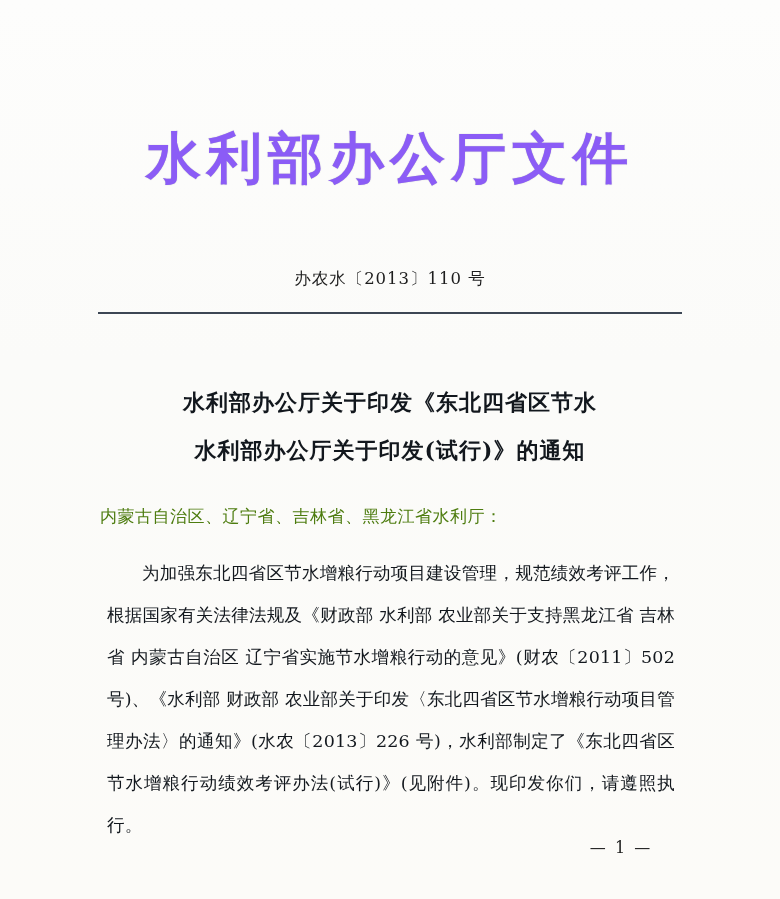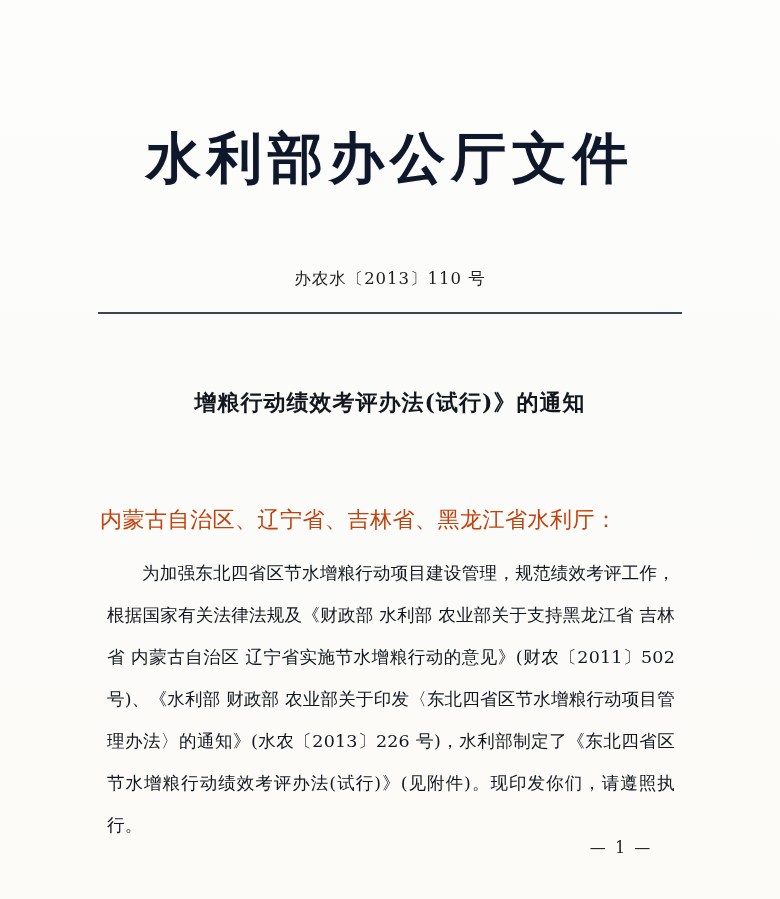--- a/index.html
+++ b/index.html
@@ -34,21 +34,21 @@
   .doc-title {
     position: absolute;
     top: 126px;
     left: 0;
     width: 780px;
     text-align: center;
     font-family: "DejaVu Serif", "Liberation Serif", serif;
     font-weight: bold;
     font-size: 55px;
     letter-spacing: 6px;
-    color: #0f172a;
+    color: #8b5cf6;
     line-height: 1.15;
     text-shadow: 0 0 1px rgba(40,52,66,0.35);
     white-space: nowrap;
   }
 
   .doc-number {
     position: absolute;
     top: 268px;
     left: 0;
     width: 780px;
@@ -82,23 +82,23 @@
   }
   .heading .line2 {
     display: block;
   }
 
   .addressee {
     position: absolute;
     top: 505px;
     left: 100px;
     width: 580px;
-    font-size: 22px;
+    font-size: 17px;
     letter-spacing: 0.5px;
-    color: #c2410c;
+    color: #4d7c0f;
   }
 
   .body-text {
     position: absolute;
     top: 545px;
     left: 100px;
     width: 582px;
     font-size: 17.5px;
     line-height: 42px;
     color: #12171d;
@@ -132,21 +132,22 @@
 <div class="page">
   <div class="inner">
 
     <div class="doc-title">水利部办公厅文件</div>
 
     <div class="doc-number">办农水〔2013〕110 号</div>
 
     <div class="rule"></div>
 
     <div class="heading">
-      <span class="line2">增粮行动绩效考评办法(试行)》的通知</span>
+      <span>水利部办公厅关于印发《东北四省区节水</span>
+      <span class="line2">水利部办公厅关于印发(试行)》的通知</span>
     </div>
 
     <div class="addressee">内蒙古自治区、辽宁省、吉林省、黑龙江省水利厅：</div>
 
     <div class="body-text">
       <p>为加强东北四省区节水增粮行动项目建设管理，规范绩效考评工作，根据国家有关法律法规及《财政部 水利部 农业部关于支持黑龙江省 吉林省 内蒙古自治区 辽宁省实施节水增粮行动的意见》(财农〔2011〕502 号)、《水利部 财政部 农业部关于印发〈东北四省区节水增粮行动项目管理办法〉的通知》(水农〔2013〕226 号)，水利部制定了《东北四省区节水增粮行动绩效考评办法(试行)》(见附件)。现印发你们，请遵照执行。</p>
     </div>
 
     <div class="page-number">
       <span class="pn-inner">— 1 —</span>

